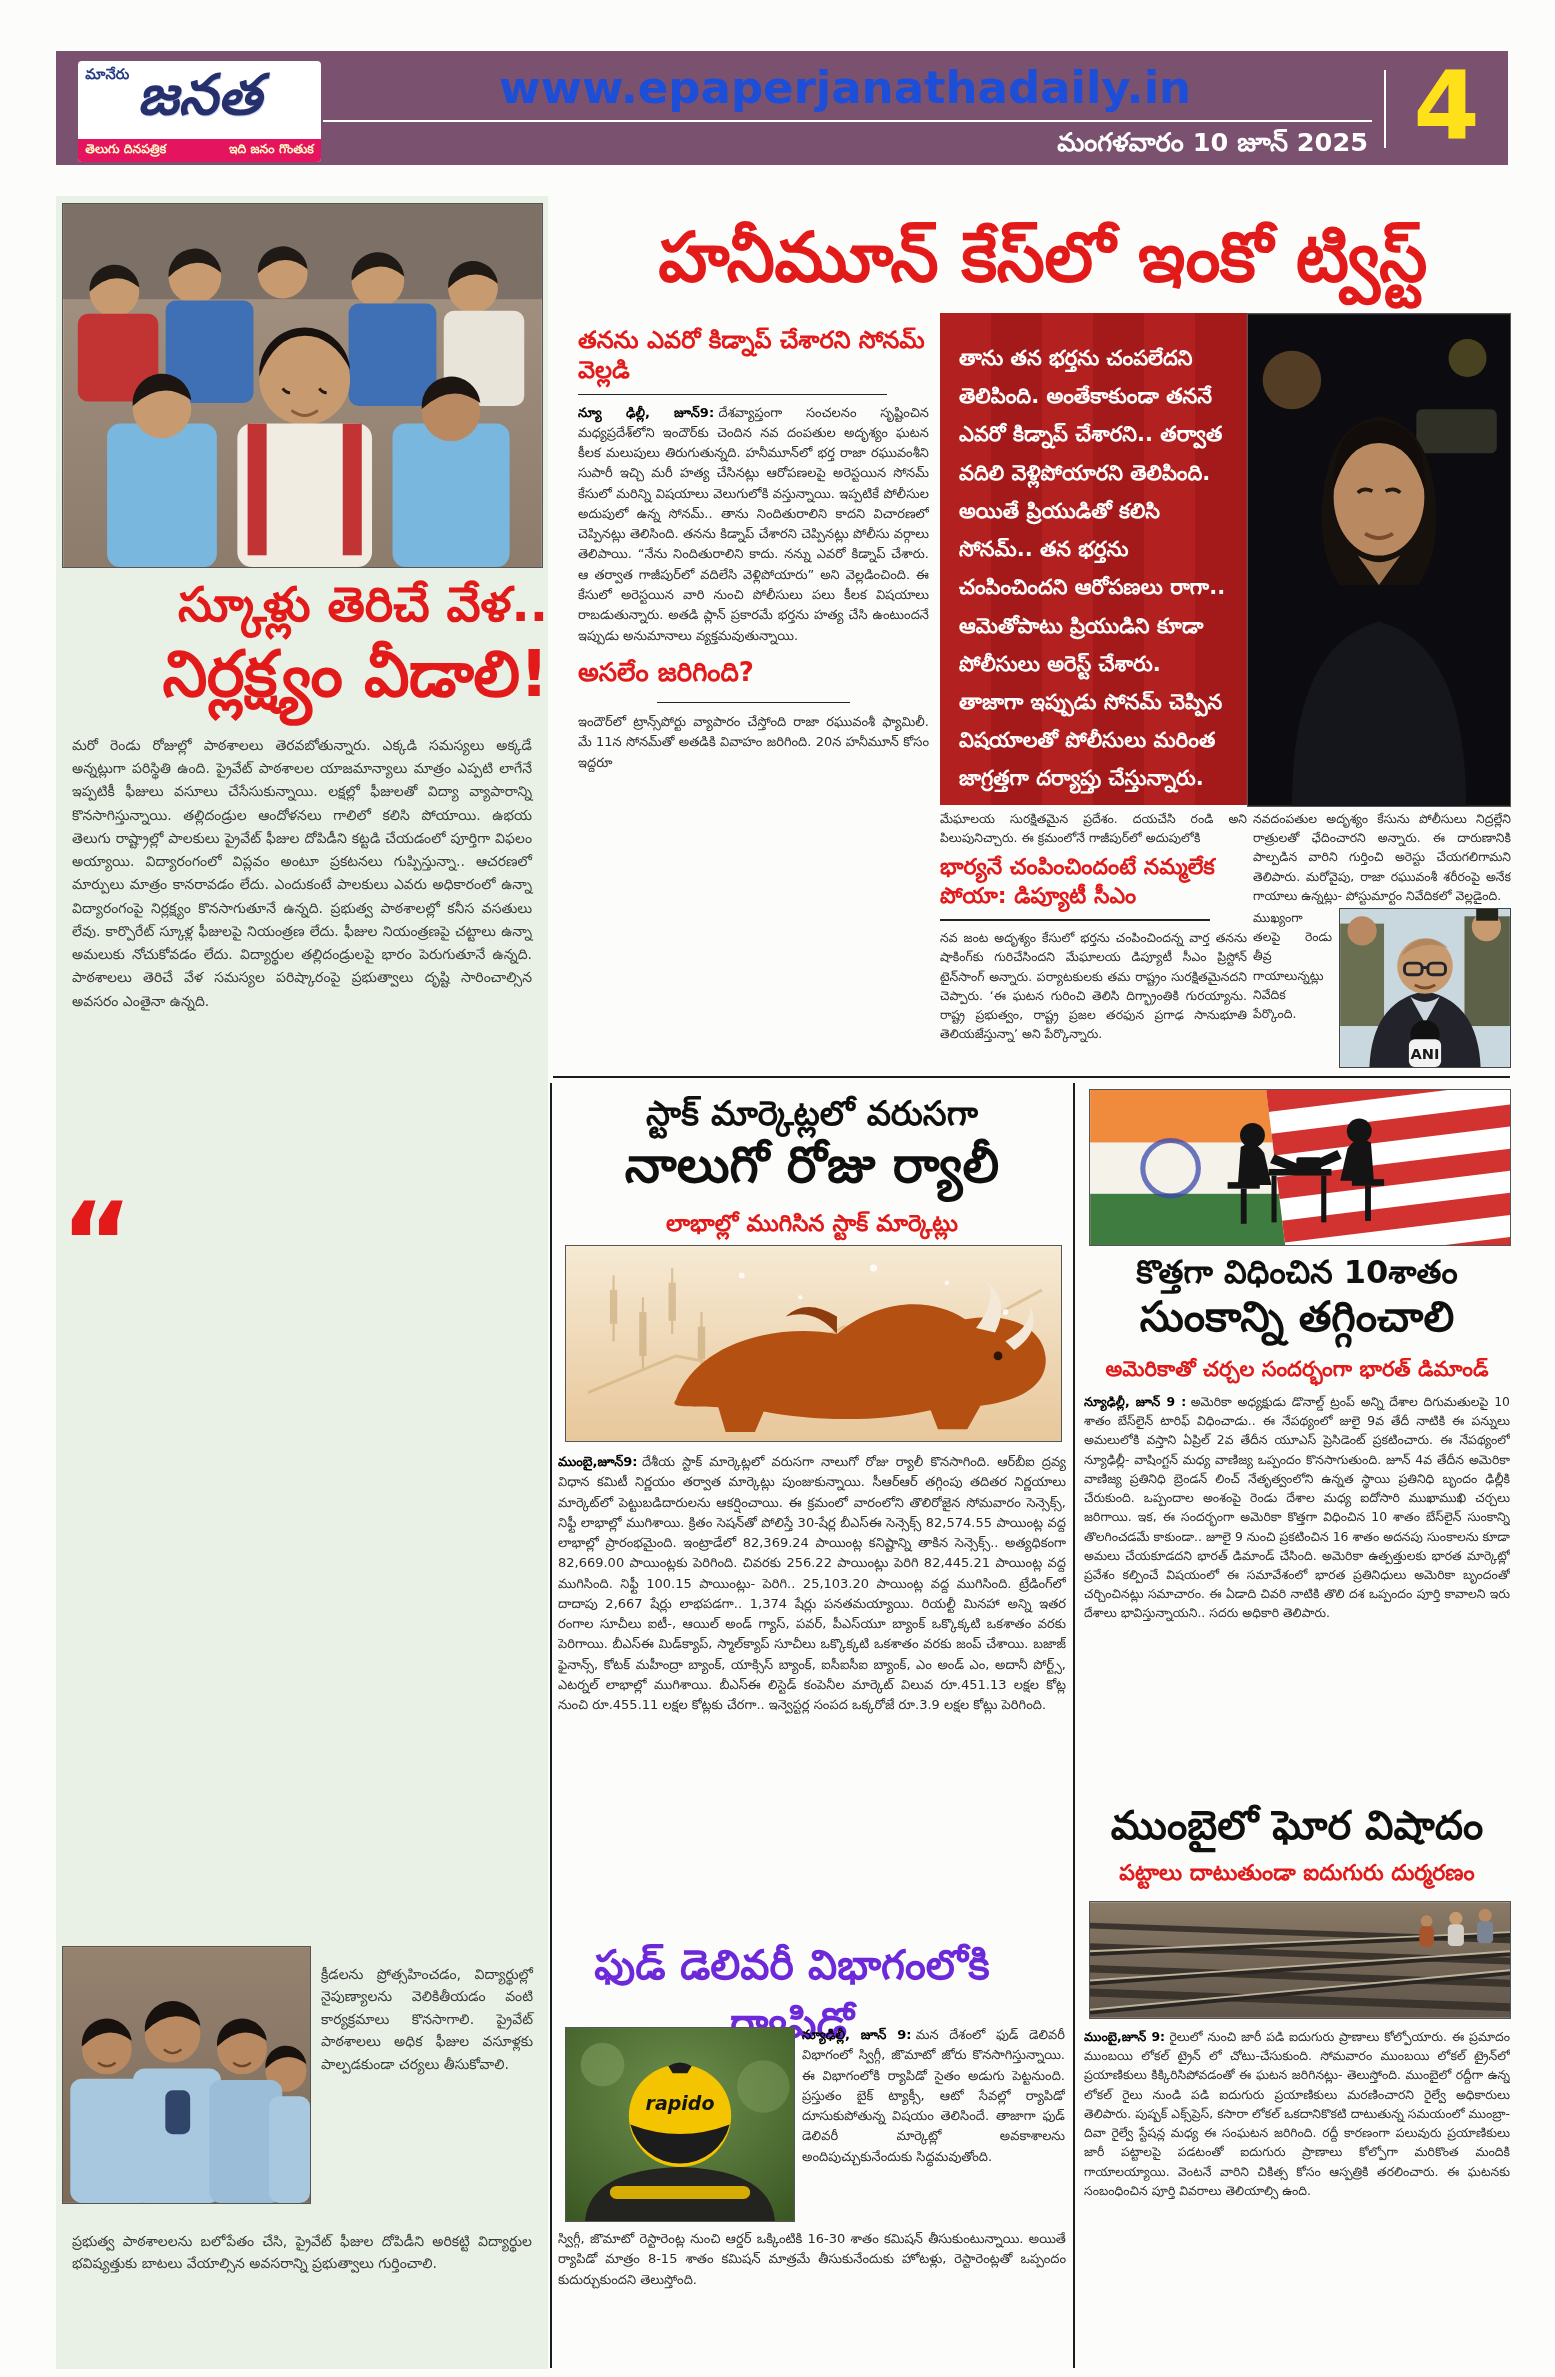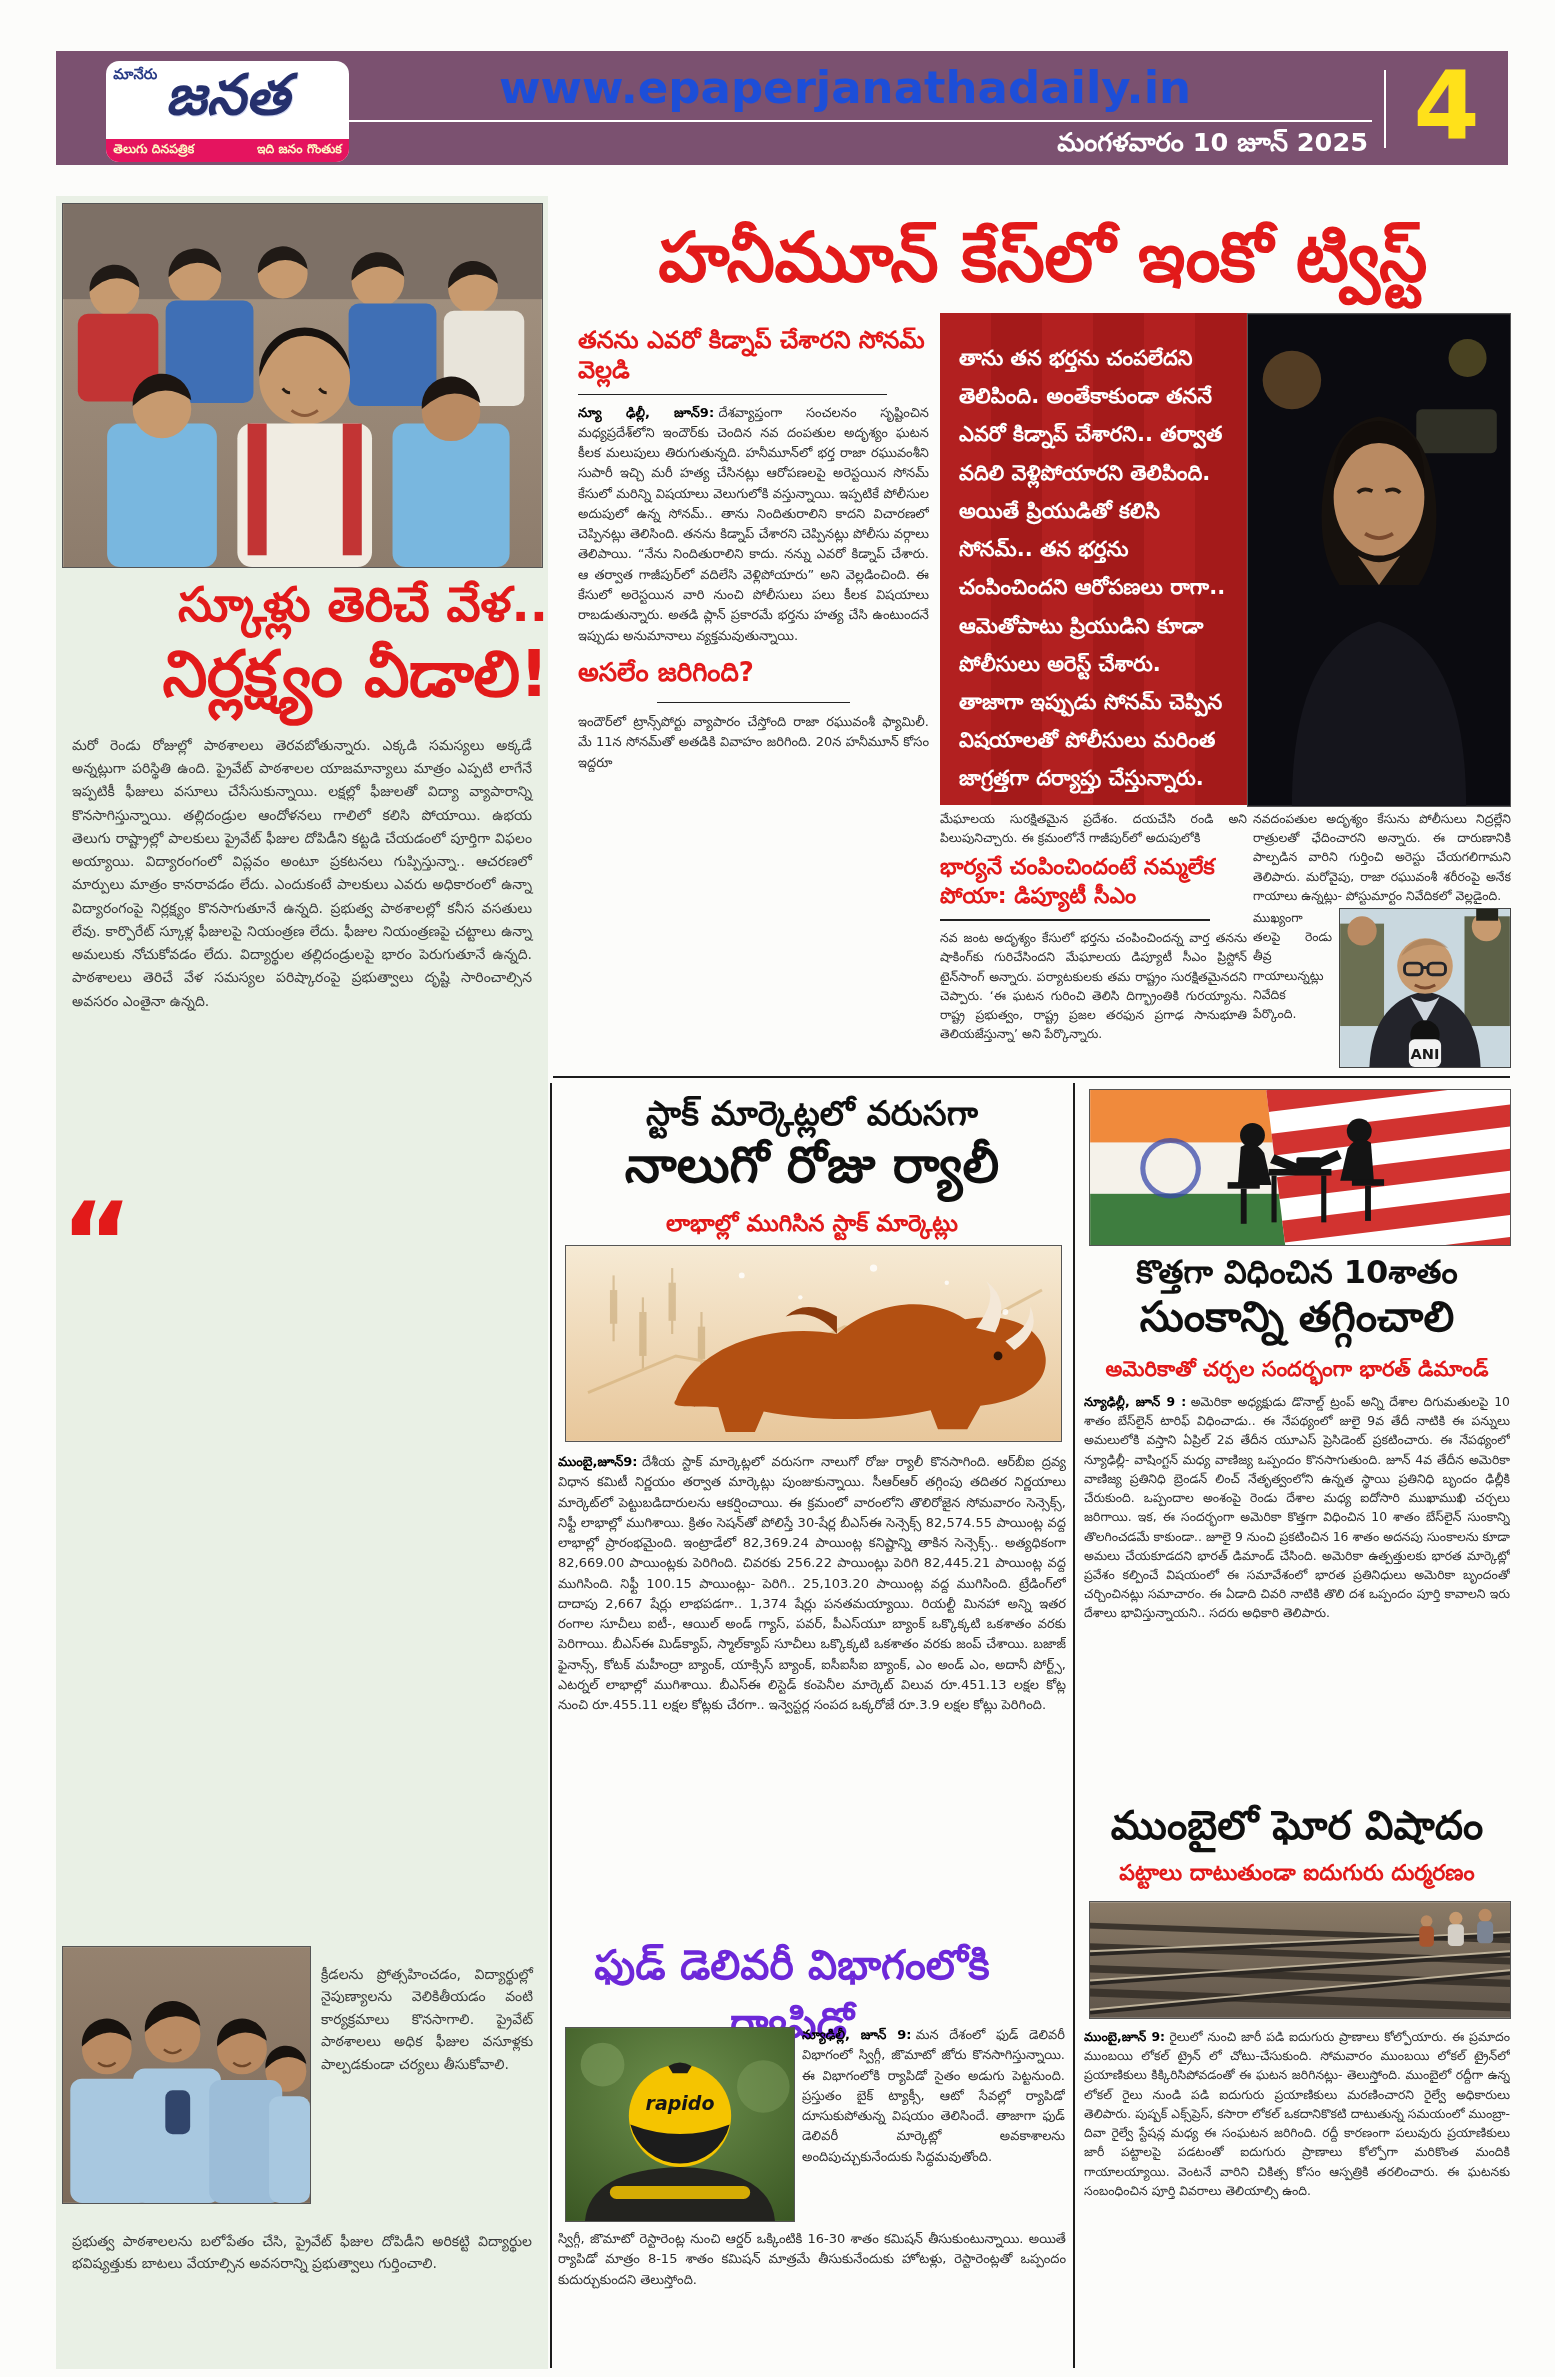--- a/index.html
+++ b/index.html
@@ -11,21 +11,21 @@
   .body-text{font-size:13px;line-height:1.56;color:#2b2b2b;text-align:justify;margin:0;overflow:hidden;}
   .small{font-size:12.4px;line-height:1.55;}
   .dl{font-weight:700;color:#000;margin-right:4.4px;}
   .hrule{background:#1c1c1c;height:1.5px;}
   .vrule{background:#1c1c1c;width:1.5px;}
   .subrule{height:1.5px;background:#222;margin:8.8px 0 7.3px 0;width:88%;}
   .subrule.center{margin:7.3px auto 8.8px auto;width:55%;}
 
   
   .header-bar{left:56px;top:51px;width:1452px;height:114px;background:#7b5170;}
-  .logo-box{left:78px;top:61px;width:243px;height:101px;background:#fff;border-radius:13px;overflow:hidden;margin-left:28px;}
+  .logo-box{left:78px;top:61px;width:243px;height:101px;background:#fff;border-radius:4px;overflow:hidden;}
   .logo-small{position:absolute;left:7.3px;top:4.4px;font-size:14.6px;font-weight:700;color:#273a86;}
   .logo-main{position:absolute;left:0;top:5.9px;width:100%;text-align:center;font-size:56px;line-height:1;
              font-weight:800;font-style:italic;color:#25306d;text-shadow:0.7px 0.7px 0 #cdd3ee;}
   .logo-strip{position:absolute;left:0;bottom:0;width:100%;height:23.4px;background:#e5145f;color:#fef9c3;
               font-size:12.4px;font-weight:600;display:flex;justify-content:space-between;align-items:center;
               padding:0 7.3px;box-sizing:border-box;}
   .website{left:322px;top:61px;width:1046px;text-align:center;font-size:45px;font-weight:700;color:#1d4ed8;}
   .head-hline{left:323px;top:120px;width:1049px;height:2.2px;background:#fff;}
   .date-text{left:863px;top:127px;width:505px;text-align:right;font-size:25.6px;font-weight:700;color:#fff;}
   .head-vline{left:1384px;top:70px;width:1.5px;height:78px;background:#fff;}

